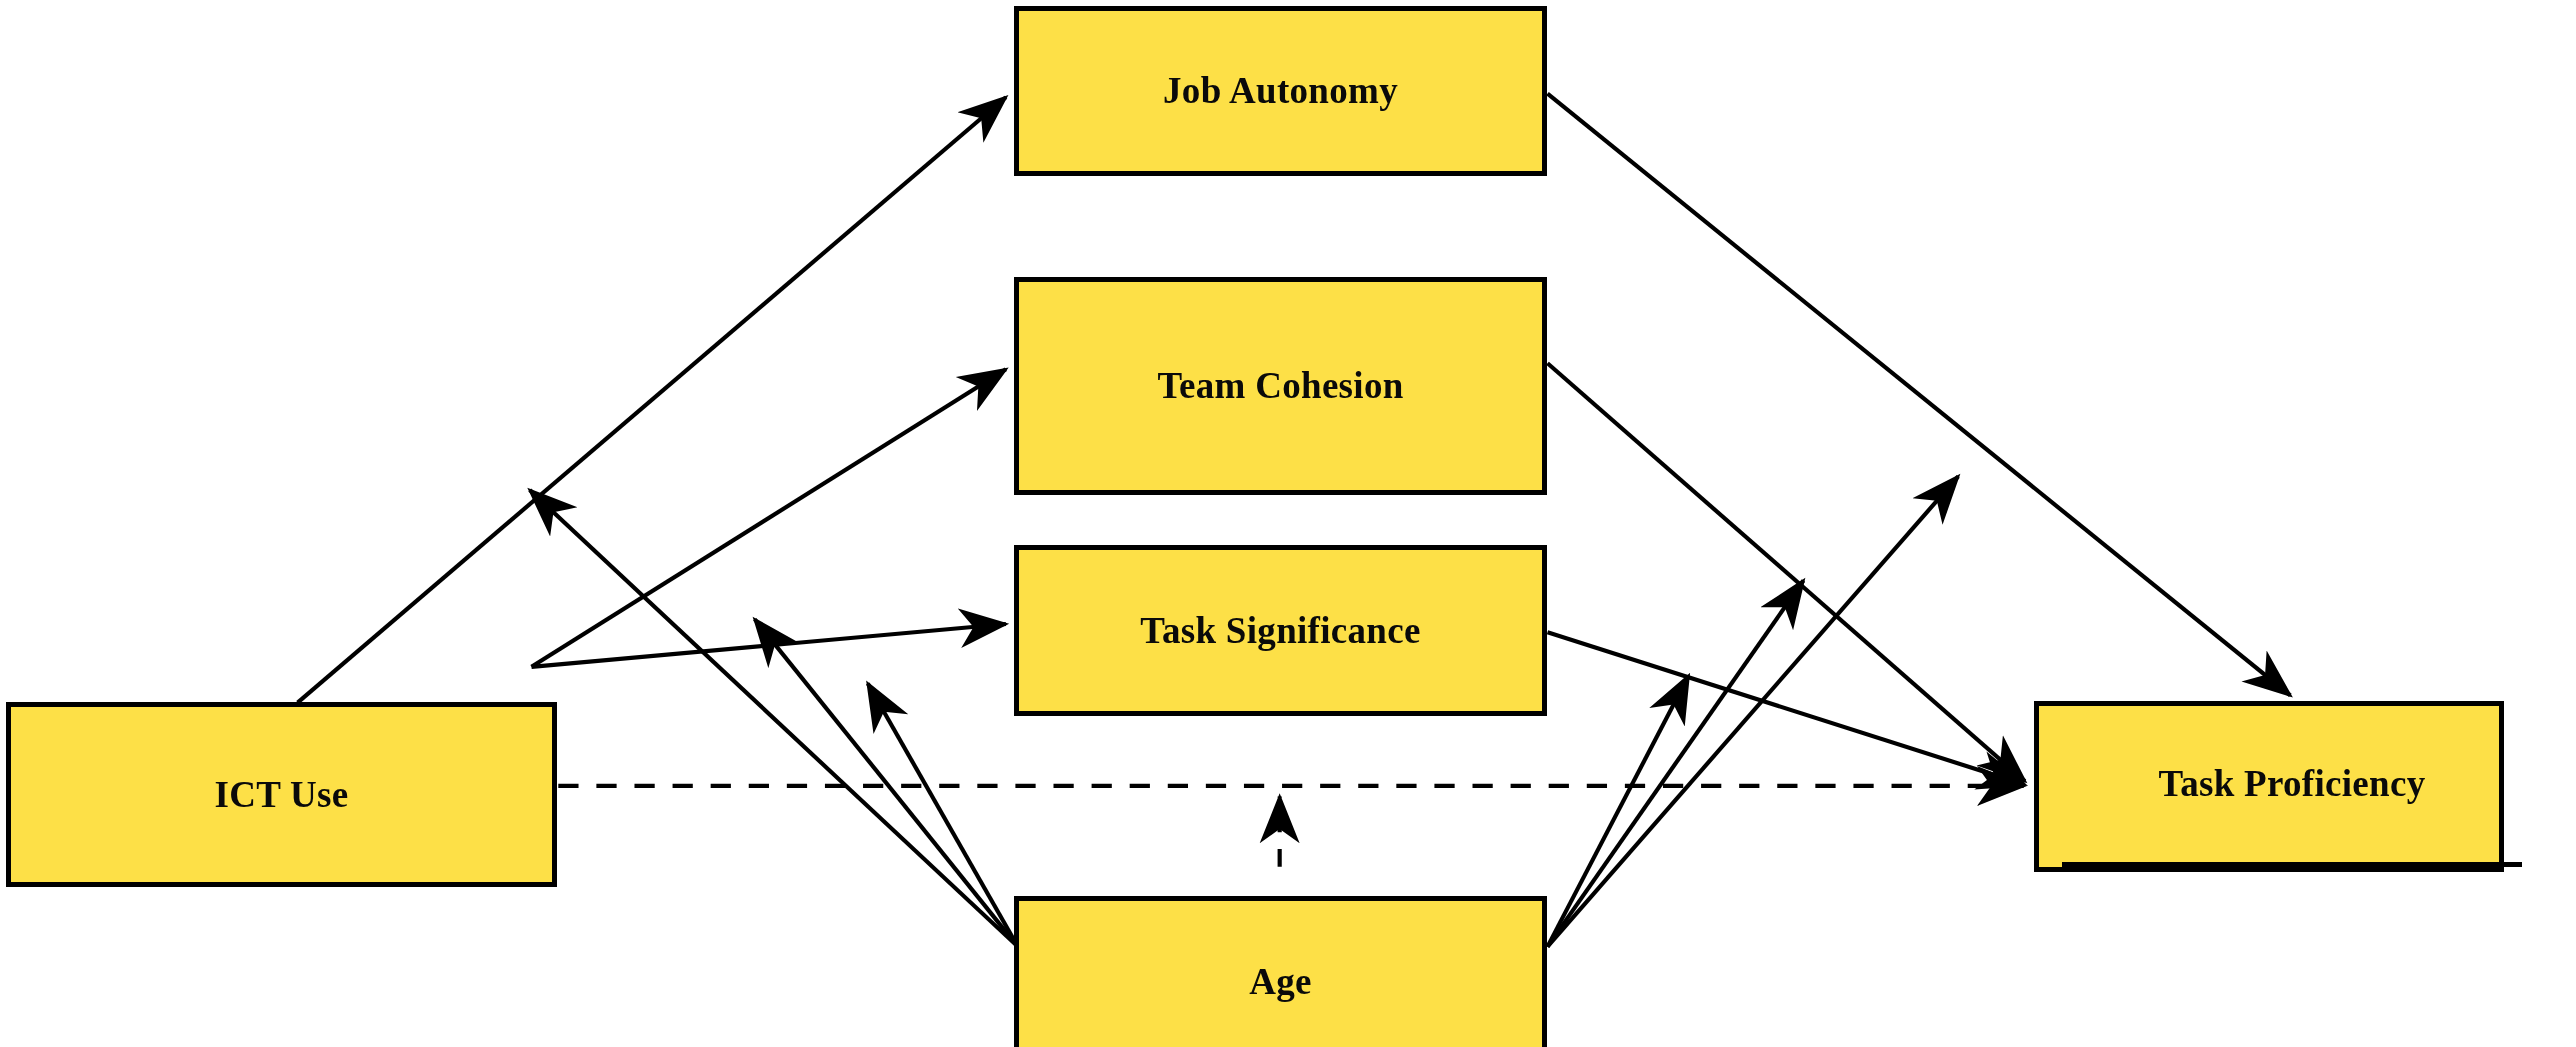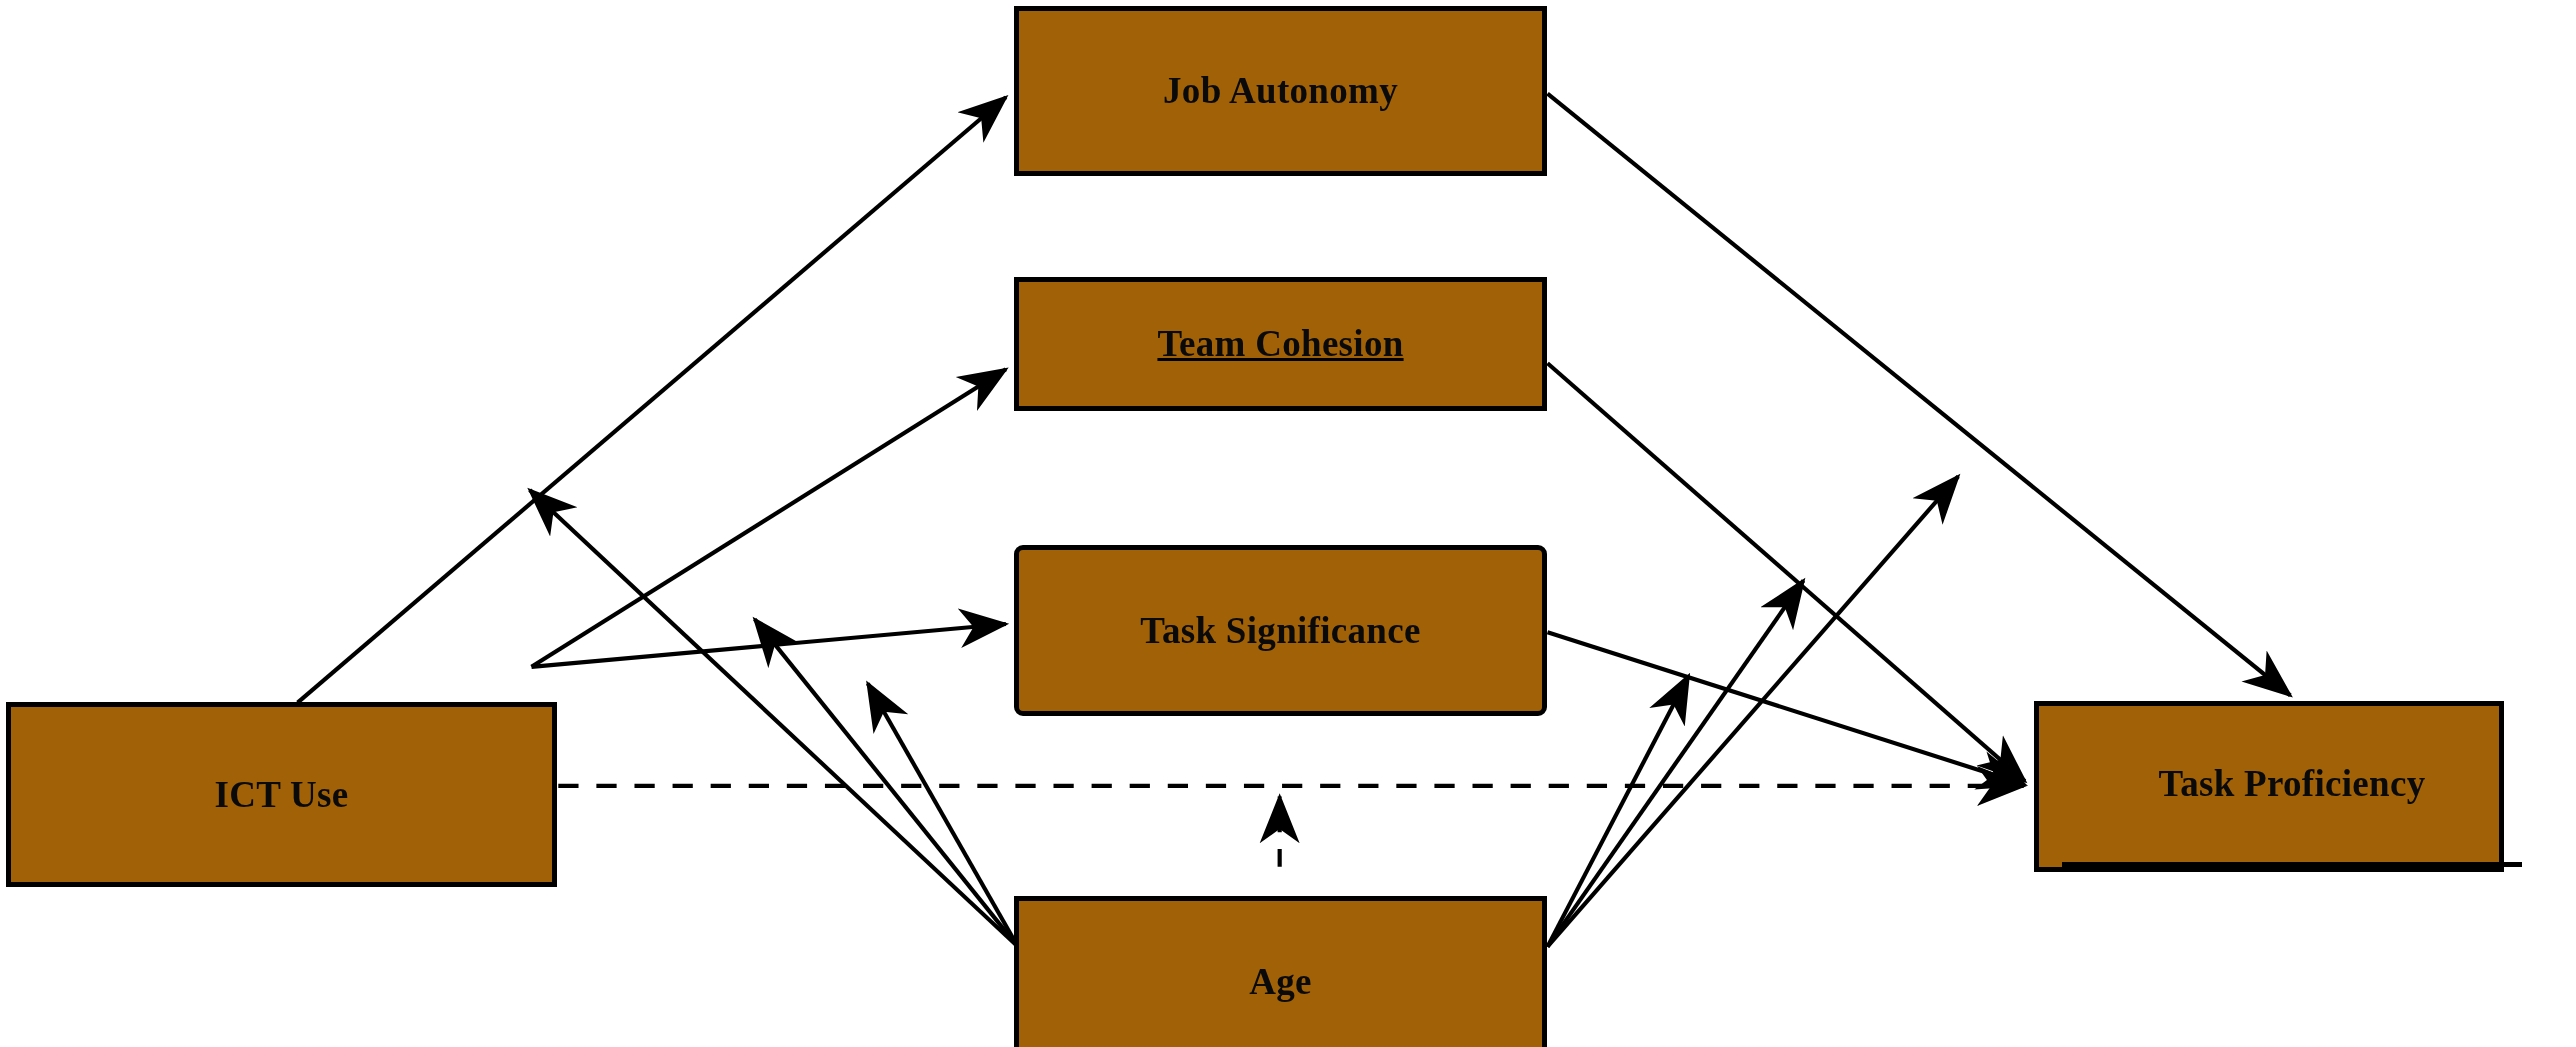--- a/index.html
+++ b/index.html
@@ -19,21 +19,21 @@
   #wires {
     position: absolute;
     inset: 0;
     width: 2576px;
     height: 1048px;
     pointer-events: none;
   }
   .node {
     position: absolute;
     box-sizing: border-box;
-    background: #a16207;
+    background: #fde047;
     border: 5.4px solid #000000;
     display: flex;
     flex-direction: column;
     align-items: stretch;
     justify-content: center;
     z-index: 5;
   }
   .node-label {
     text-align: center;
     font-weight: bold;
@@ -111,25 +111,25 @@
   <div class="node" style="left:6px; top:702px; width:551px; height:185px;justify-content:center;">
     <div class="node-label two-line">
       <span>ICT Use</span><br>
     </div>
   </div>
 
   <div class="node" style="left:1014px; top:6px; width:533px; height:170px;">
     <div class="node-label">Job Autonomy</div>
   </div>
 
-  <div class="node" style="left:1014px; top:277px; width:533px; height:134px;text-decoration:underline;">
+  <div class="node" style="left:1014px; top:277px; width:533px; height:218px;">
     <div class="node-label">Team Cohesion</div>
   </div>
 
-  <div class="node" style="left:1014px; top:545px; width:533px; height:171px;border-radius:9px;">
+  <div class="node" style="left:1014px; top:545px; width:533px; height:171px;">
     <div class="node-label">Task Significance</div>
   </div>
 
   <div class="node" style="left:1014px; top:868px; width:533px; height:171px;margin-top:28px;">
     <div class="node-label">Age</div>
   </div>
 
   <div class="node" style="left:2034px; top:701px; width:470px; height:171px;">
     <div class="split-top stack-cell">
       <div class="node-label">Task Proficiency</div>

